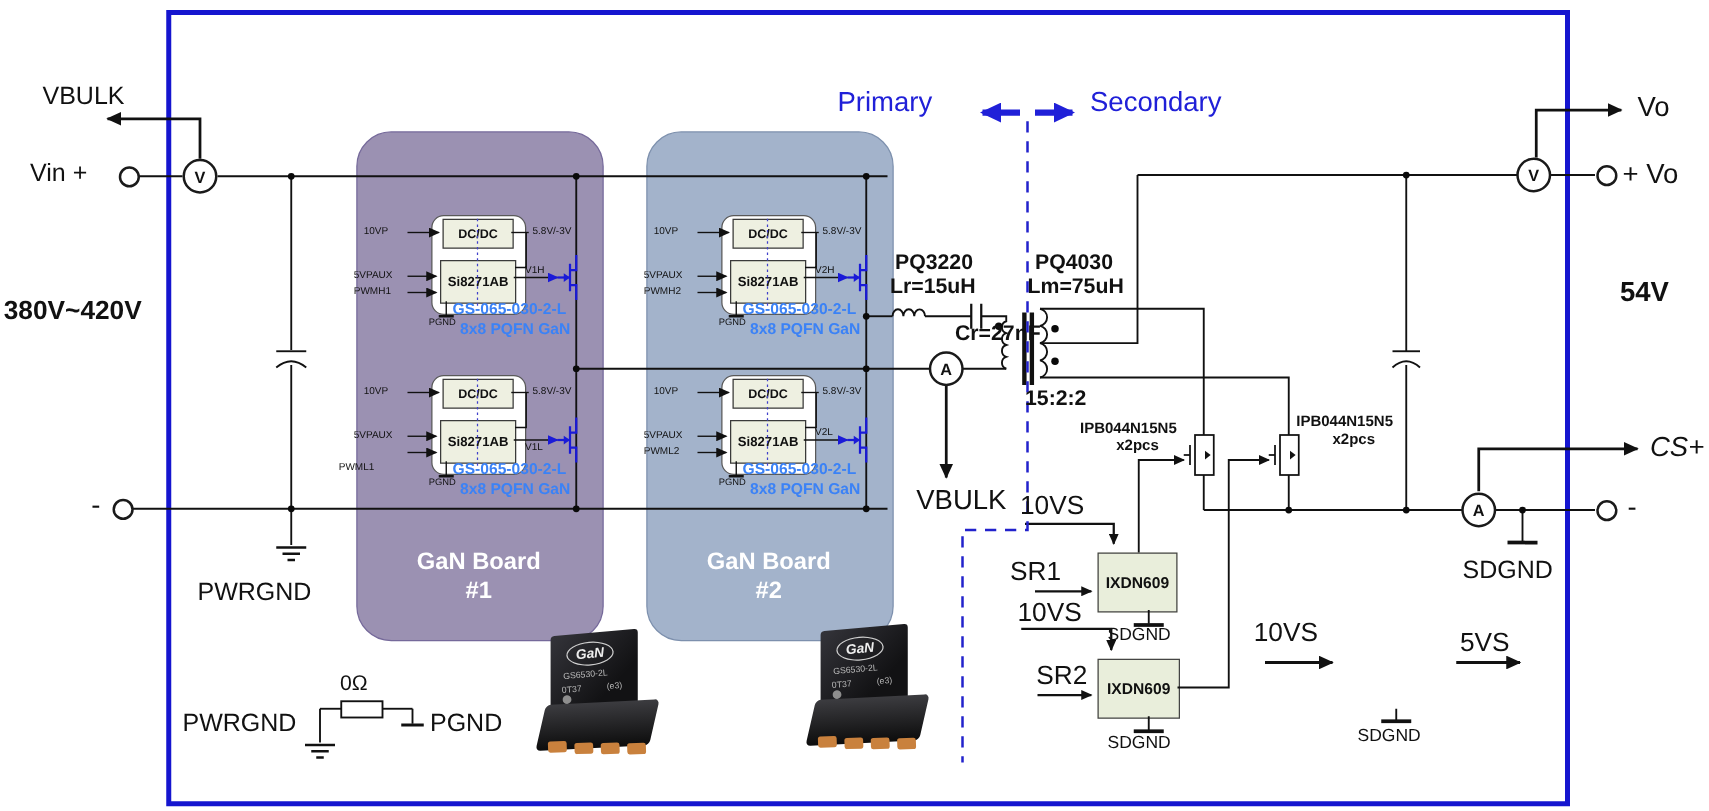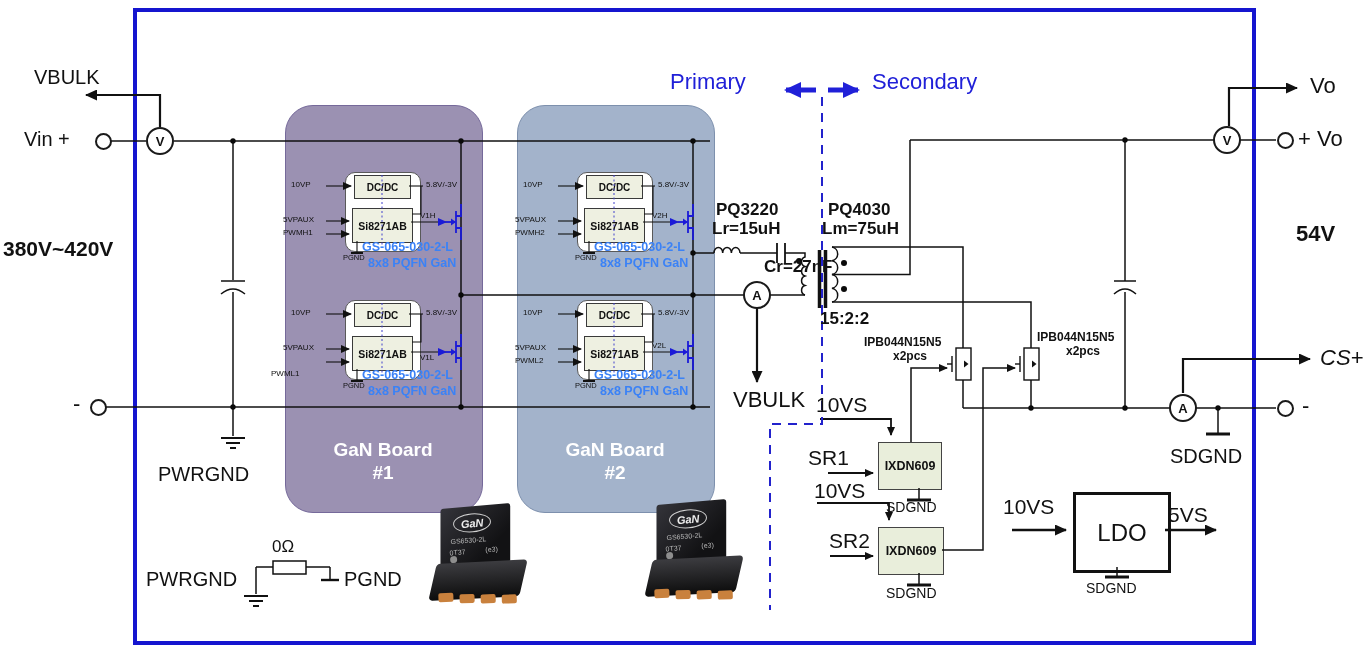--- a/index.html
+++ b/index.html
@@ -75,21 +75,20 @@
   <div class="ibox sidrv" style="left:352px;top:208px;">Si8271AB</div>
   <div class="ibox dcdc" style="left:354px;top:303px;">DC/DC</div>
   <div class="ibox sidrv" style="left:352px;top:336px;">Si8271AB</div>
   <div class="ibox dcdc" style="left:586px;top:175px;">DC/DC</div>
   <div class="ibox sidrv" style="left:584px;top:208px;">Si8271AB</div>
   <div class="ibox dcdc" style="left:586px;top:303px;">DC/DC</div>
   <div class="ibox sidrv" style="left:584px;top:336px;">Si8271AB</div>
 
   <div class="ixdn" style="left:878px;top:442px;width:62px;height:46px;">IXDN609</div>
   <div class="ixdn" style="left:878px;top:527px;width:64px;height:46px;">IXDN609</div>
-  <div class="ldobox">LDO</div>
 
   <svg class="wires" width="1367" height="649">
     <defs>
       <marker id="ah" markerUnits="userSpaceOnUse" markerWidth="9" markerHeight="8" refX="8" refY="4" orient="auto">
           <path d="M0,0L9,4L0,8Z" fill="#111"></path>
         </marker>
       <marker id="aht" markerUnits="userSpaceOnUse" markerWidth="13" markerHeight="11" refX="11" refY="5.5" orient="auto">
           <path d="M0,0L12,5.5L0,11Z" fill="#111"></path>
         </marker>
       <marker id="ahu" markerUnits="userSpaceOnUse" markerWidth="9" markerHeight="8" refX="8" refY="4" orient="auto">

